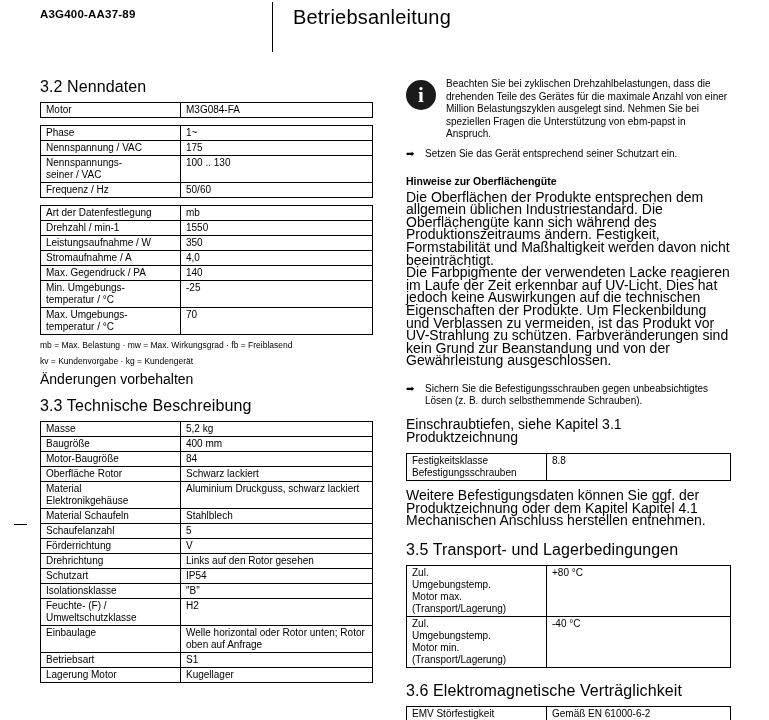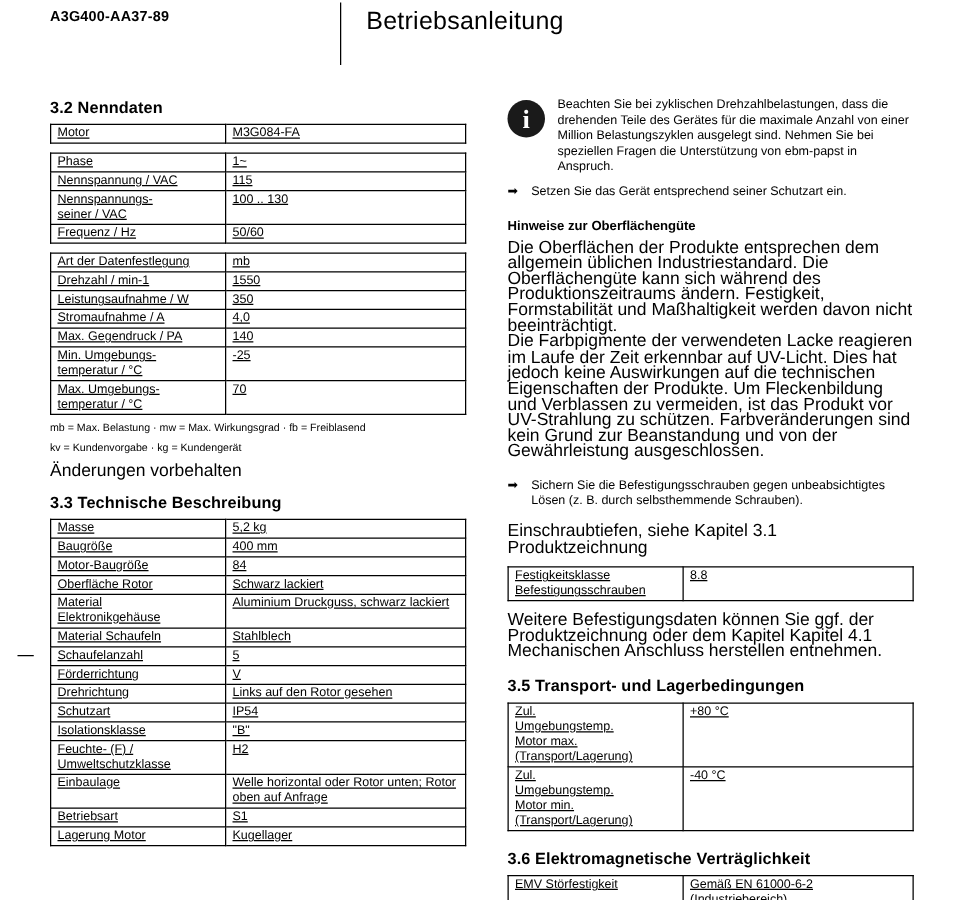--- a/index.html
+++ b/index.html
@@ -70,42 +70,41 @@
     width: 333px;
   }
   .col-right {
     position: absolute;
     left: 406px;
     top: 0;
     width: 325px;
   }
 
   h2.sec {
-    font-size: 13px;
-    font-weight: bold;
+    font-size: 16px;
+    font-weight: normal;
     margin: 0 0 6px 0;
     letter-spacing: 0.1px;
   }
   h3.sub {
     font-size: 10.5px;
     font-weight: bold;
     margin: 0 0 4px 0;
   }
   p.body {
     margin: 0 0 0 0;
     font-size: 14px;
     line-height: 12.6px;
   }
 
   
   table.tbl {
     border-collapse: collapse;
     width: 100%;
     table-layout: fixed;
-    text-decoration: underline;
   }
   table.tbl td {
     border: 1px solid #000000;
     padding: 1px 4px 1px 5px;
     font-size: 10px;
     line-height: 12px;
     vertical-align: top;
   }
   td.k { width: 130px; }
   td.v { }
@@ -205,21 +204,21 @@
       <div class="tbl-gap"></div>
 
       <table class="tbl">
         <tbody>
           <tr>
             <td class="k" style="white-space:pre-line">Phase</td>
             <td class="v">1~</td>
           </tr>
           <tr>
             <td class="k" style="white-space:pre-line">Nennspannung / VAC</td>
-            <td class="v">115</td>
+            <td class="v">175</td>
           </tr>
           <tr>
             <td class="k" style="white-space:pre-line">Nennspannungs-
 seiner / VAC</td>
             <td class="v">100 .. 130</td>
           </tr>
           <tr>
             <td class="k" style="white-space:pre-line">Frequenz / Hz</td>
             <td class="v">50/60</td>
           </tr>

